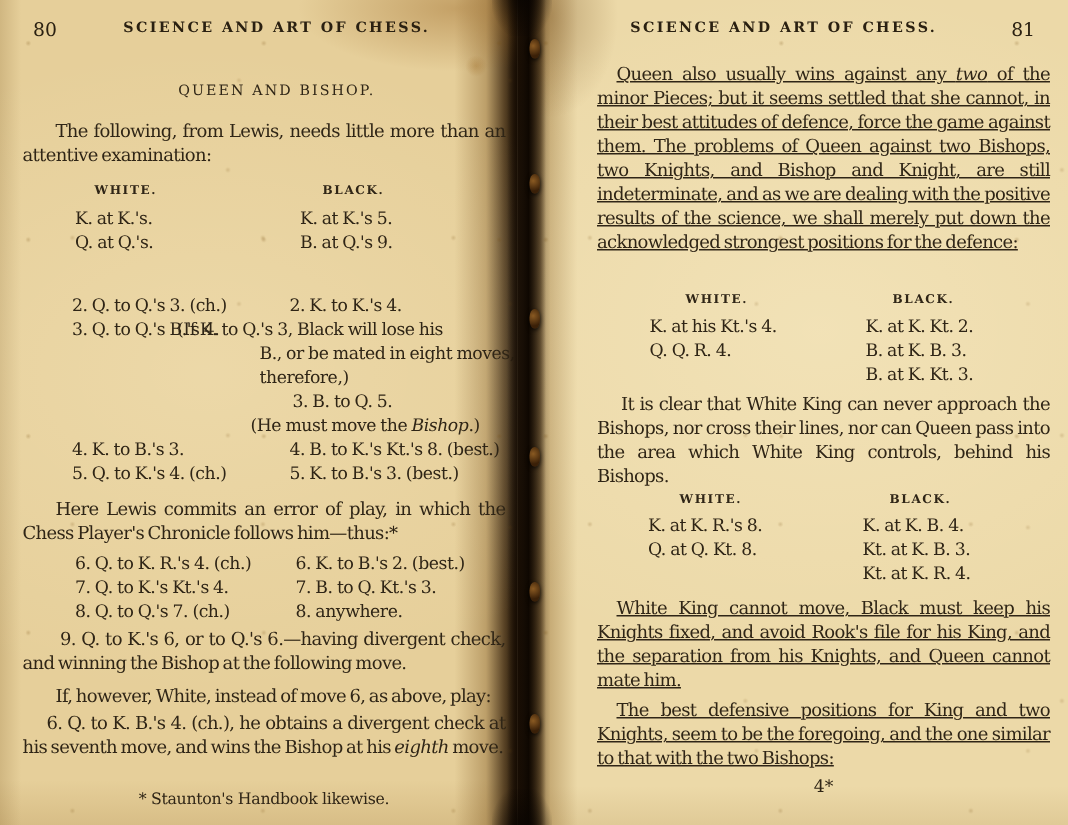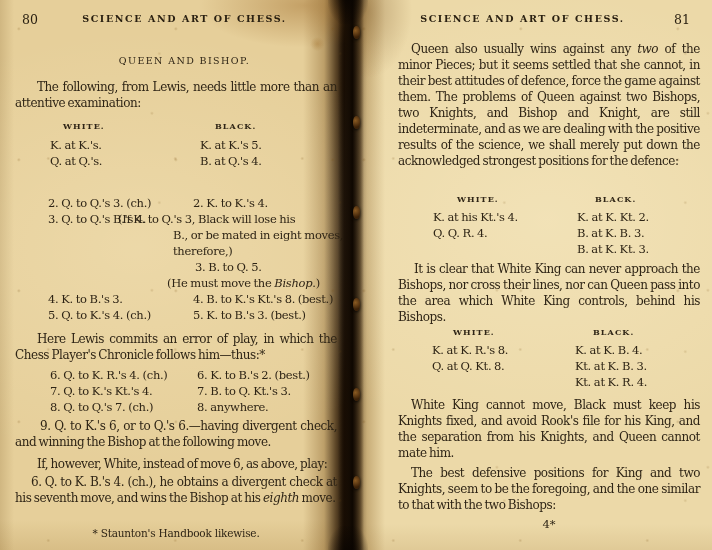--- a/index.html
+++ b/index.html
@@ -41,21 +41,21 @@
     background:radial-gradient(circle at 35% 35%, #8a5a22, #3a2008 70%);
     box-shadow:0 1px 3px rgba(0,0,0,0.85);
   }
   .para {
     position:absolute; left:15px; width:322px;
     font-size:12px; line-height:16px; text-align:justify;
     letter-spacing:-0.45px; word-spacing:-1px;
   }
   .page-right .para { left:53px; width:302px; }
   .ind22 { text-indent:22px; } .ind25 { text-indent:25px; }
-  .ind16 { text-indent:16px; } .ind13 { text-indent:13px; }
+  .ind16 { text-indent:16px; } .ind13 { text-indent:13px;text-decoration:underline; }
   .runtitle {
     position:absolute; top:13px; left:0; right:0; text-align:center;
     font-weight:bold; font-size:9.5px; letter-spacing:1.6px; color:#2a2011;
   }
   .page-left .runtitle { transform:translateX(12px); }
   .page-right .runtitle { transform:translateX(-6px); }
   .pgnum { position:absolute; top:12px; font-size:12.5px; color:#2a2011; }
   .heading {
     position:absolute; left:0; right:0; text-align:center;
     font-weight:normal; font-size:9.5px; letter-spacing:1.4px; transform:translateX(12px);
@@ -100,21 +100,21 @@
     <div class="thead" style="top:121px">
       <span style="left:63px">WHITE.</span>
       <span style="left:215px">BLACK.</span>
     </div>
     <div class="trow" style="top:138px">
       <span class="c" style="left:50px">K. at K.'s.</span>
       <span class="c" style="left:200px">K. at K.'s 5.</span>
     </div>
     <div class="trow" style="top:154px">
       <span class="c" style="left:50px">Q. at Q.'s.</span>
-      <span class="c" style="left:200px">B. at Q.'s 4.</span>
+      <span class="c" style="left:200px">B. at Q.'s 9.</span>
     </div>
     <div class="trow" style="top:196px">
       <span class="c" style="left:48px">2. Q. to Q.'s 3. (ch.)</span>
       <span class="c" style="left:193px">2. K. to K.'s 4.</span>
     </div>
     <div class="trow" style="top:212px">
       <span class="c" style="left:48px">3. Q. to Q.'s B.'s 4.</span>
       <span class="c" style="left:118px; left:118px">(If K. to Q.'s 3, Black will lose his</span>
     </div>
     <div class="trow" style="top:228px">

